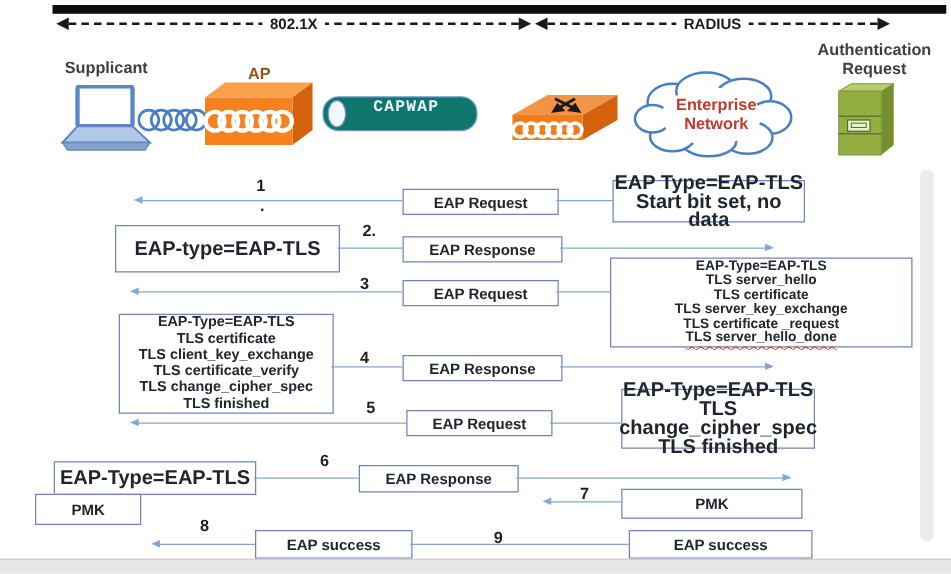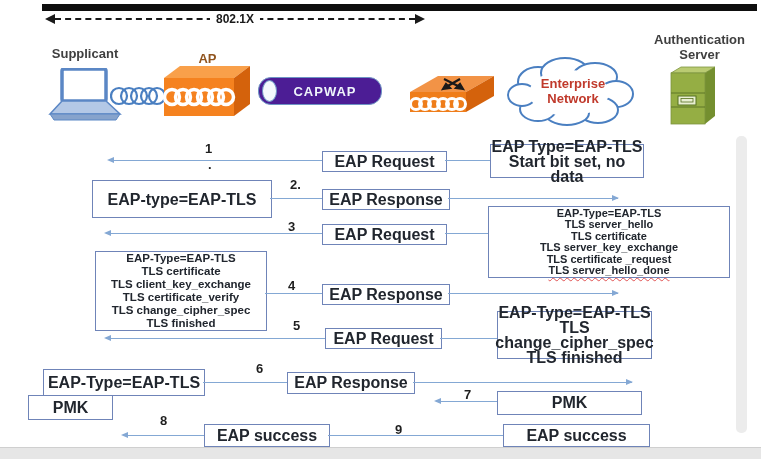--- a/index.html
+++ b/index.html
@@ -16,33 +16,33 @@
   .pah.l{left:0;border-right:10px solid #1a1a1a;}
   .pah.r{right:0;border-left:10px solid #1a1a1a;}
   #span-dot1x{left:45px;width:380px;}
   #span-radius{left:428px;width:284px;}
 
   
   .nlabel{position:absolute;text-align:center;font-size:13px;font-weight:bold;color:#3f3f3f;line-height:15px;}
   .nlabel.red{color:#c0392b;}
 
   
-  .tube{position:absolute;left:258px;top:77px;width:122px;height:26px;background:#4c1d95;
-        border:1px solid #6d94c4;border-radius:13px;display:flex;align-items:center;justify-content:center;}
+  .tube{position:absolute;left:258px;top:77px;width:122px;height:26px;background:#0f766e;
+        border:1px solid #6d94c4;border-radius:13px;display:flex;align-items:flex-start;justify-content:center;font-family:Liberation Mono, monospace;}
   .tube .cap{position:absolute;left:3px;top:2px;width:13px;height:20px;border-radius:50%;
              background:#f4f8fd;border:1px solid #6d94c4;}
   .tube .tlabel{font-size:13px;font-weight:bold;color:#eef4fb;letter-spacing:1px;padding-left:10px;}
 
   
   .hline{position:absolute;height:0;border-top:1px solid #84a8d4;}
   .ah{position:absolute;width:0;height:0;border-top:3px solid transparent;border-bottom:3px solid transparent;}
   .ah.l{border-right:7px solid #84a8d4;}
   .ah.r{border-left:7px solid #84a8d4;}
   .mbox{position:absolute;border:1px solid #6f84b8;background:#fff;display:flex;align-items:center;
-        justify-content:center;font-size:16px;font-weight:bold;color:#21262e;white-space:nowrap;}
+        justify-content:center;font-size:12px;font-weight:bold;color:#21262e;white-space:nowrap;}
   .ibox{position:absolute;border:1px solid #6f84b8;background:#fff;display:flex;flex-direction:column;
         align-items:center;justify-content:center;text-align:center;font-weight:bold;color:#21262e;}
   .num{position:absolute;font-size:13px;font-weight:bold;color:#1f1f1f;}
   .f12{font-size:16px;line-height:15px;}
   .f11{font-size:11px;line-height:11.5px;}
   .f115{font-size:11.5px;line-height:13px;}
   .u-last div:last-child{text-decoration:underline wavy #e05252;text-decoration-thickness:1px;text-underline-offset:3px;}
 
   
   .vscroll{position:absolute;left:736px;top:136px;width:11px;height:297px;background:#ececec;border-radius:5px;}
@@ -55,20 +55,26 @@
 
   <div class="topbar"></div>
 
   <div class="proto" id="span-dot1x">
     <span class="pah l"></span>
     <div class="dline"></div>
     <span class="pah r"></span>
     <span class="plabel">802.1X</span>
   </div>
 
+  <div class="proto" id="span-radius">
+    <span class="pah l"></span>
+    <div class="dline"></div>
+    <span class="pah r"></span>
+    <span class="plabel">RADIUS</span>
+  </div>
 
   <div class="nlabel" style="left:30px;top:46px;width:110px;">Supplicant</div>
   <svg style="position:absolute;left:46px;top:68px;" width="78" height="54" viewBox="0 0 78 54">
     <rect x="16" y="1" width="44" height="32" rx="2" fill="#ffffff" stroke="#5b87c5" stroke-width="3.5"></rect>
     <polygon points="4,46 16,33 60,33 74,46" fill="#b3c8e6" stroke="#5b87c5" stroke-width="1.5"></polygon>
     <polygon points="4,46 74,46 70,52 8,52" fill="#86a3cc" stroke="#5b87c5" stroke-width="1"></polygon>
   </svg>
 
   <svg style="position:absolute;left:110px;top:84px;" width="56" height="24" viewBox="0 0 56 24">
     <g fill="none" stroke="#4a7fc1" stroke-width="2.2">
@@ -133,21 +139,21 @@
     </g>
     <ellipse cx="66" cy="41" rx="40" ry="23" fill="#ffffff"></ellipse>
   </svg>
   <div class="nlabel red" style="left:505px;top:76px;width:136px;">
       <div>Enterprise</div>
       <div>Network</div>
     </div>
 
   <div class="nlabel" style="left:642px;top:32px;width:115px;">
       <div>Authentication</div>
-      <div>Server</div>
+      <div>Request</div>
     </div>
   <svg style="position:absolute;left:663px;top:64px;" width="58" height="62" viewBox="0 0 58 62">
     <polygon points="8,9 42,9 52,3 18,3" fill="#bacb72" stroke="#7d9440" stroke-width="0.8"></polygon>
     <polygon points="42,9 52,3 52,52 42,60" fill="#748f2f"></polygon>
     <rect x="8" y="9" width="34" height="51" fill="#95ae44" stroke="#7d9440" stroke-width="0.8"></rect>
     <line x1="8" y1="29" x2="42" y2="29" stroke="#5e7627" stroke-width="1.2"></line>
     <line x1="8" y1="43" x2="42" y2="43" stroke="#5e7627" stroke-width="1.2"></line>
     <rect x="15" y="32" width="18" height="9" fill="#e9efd2" stroke="#55701f" stroke-width="1"></rect>
     <rect x="18" y="34.5" width="12" height="3.5" fill="none" stroke="#55701f" stroke-width="0.8"></rect>
   </svg>

